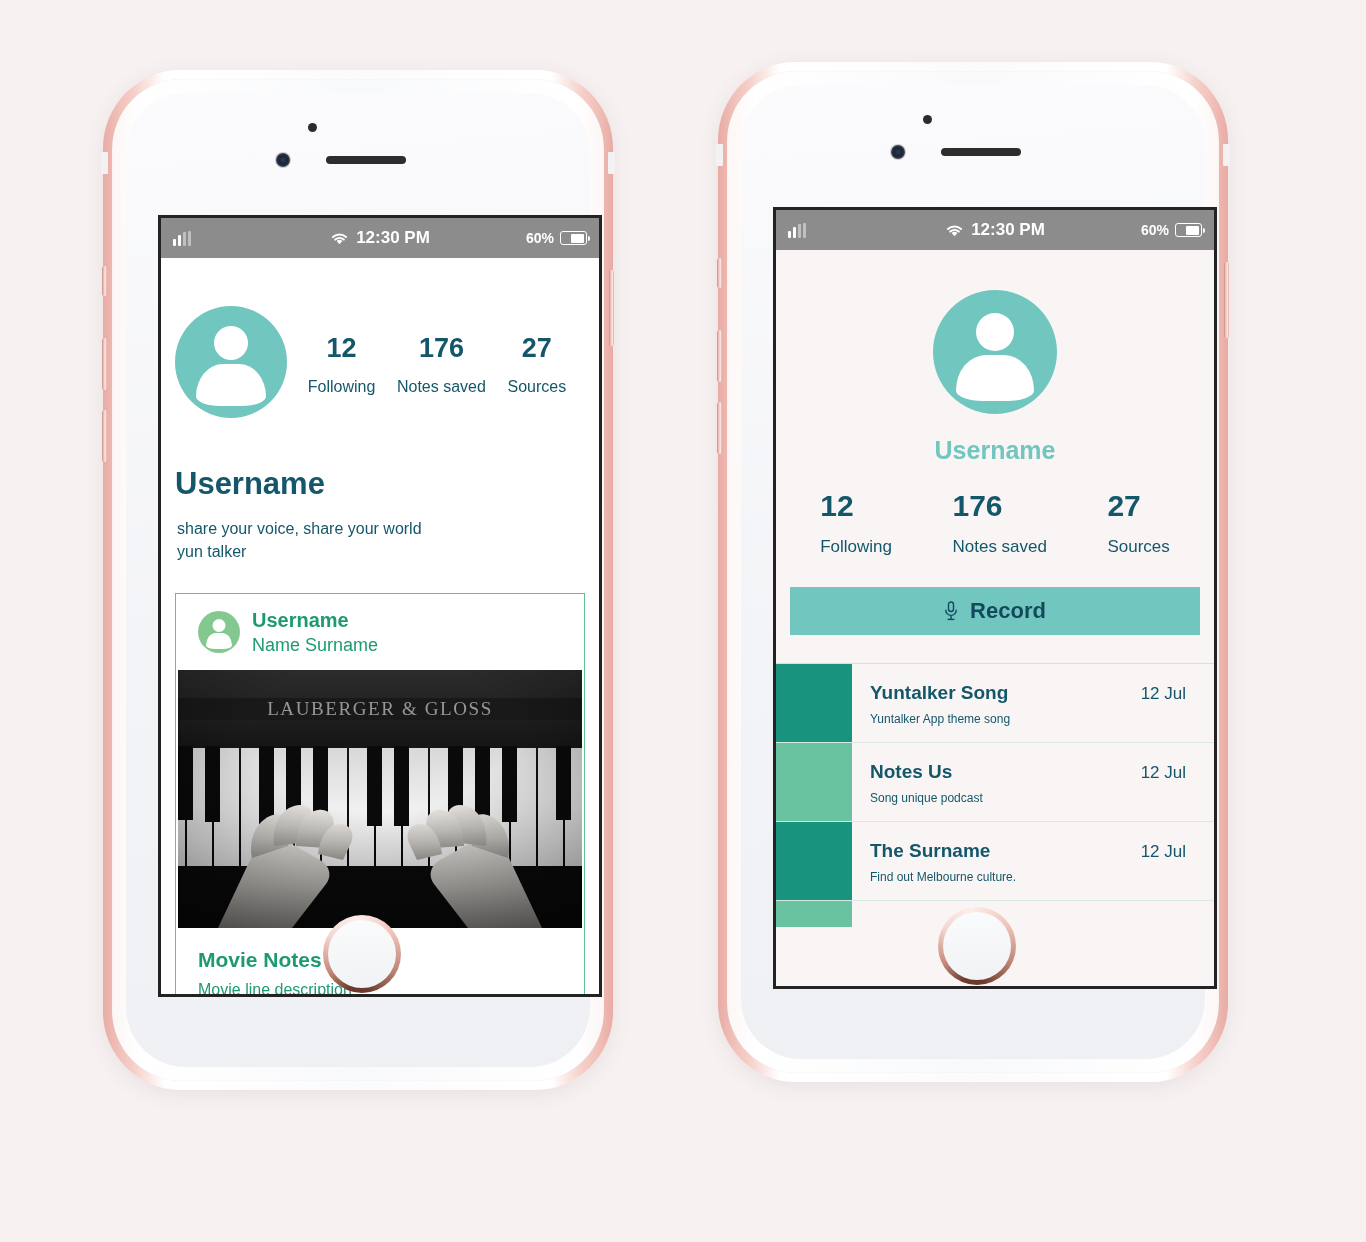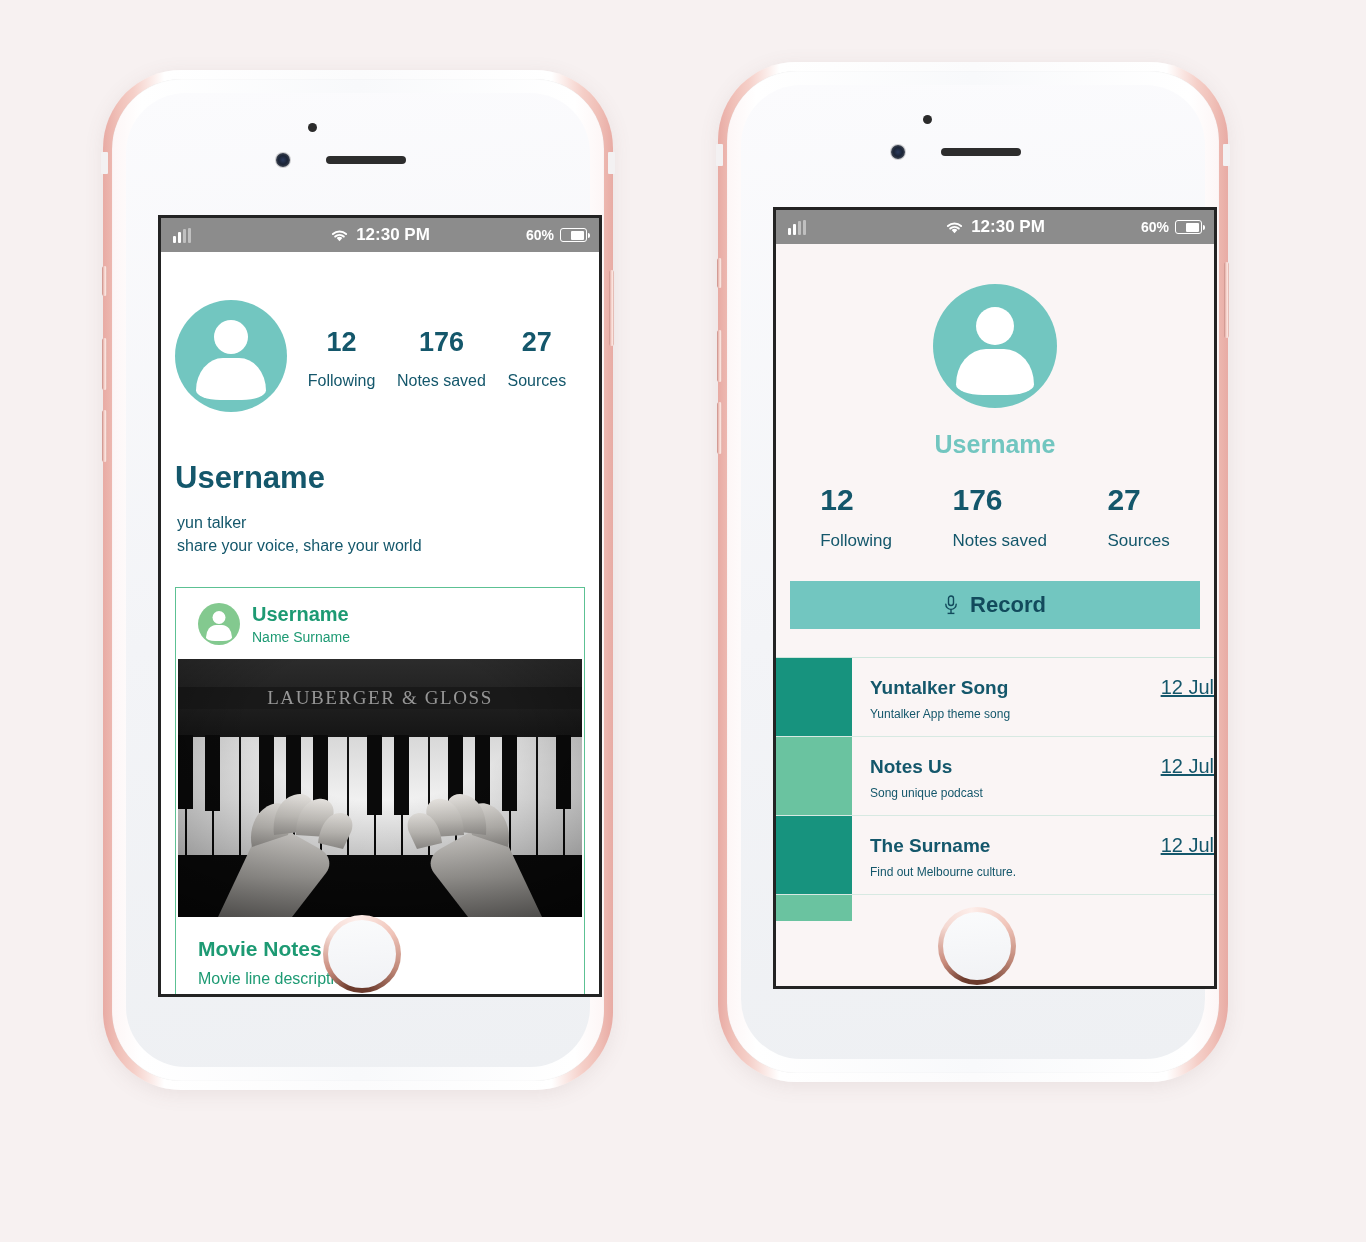--- a/index.html
+++ b/index.html
@@ -101,21 +101,21 @@
     position: absolute;
     overflow: hidden;
     background: #ffffff;
     border: 3px solid #232323;
     box-sizing: border-box;
   }
   #screen-left  { left: 32px;  top: 122px; width: 444px; height: 782px; }
   #screen-right { left: 32px;  top: 122px; width: 444px; height: 782px; }
 
   .statusbar {
-    height: 34px;
+    height: 40px;
     background: #8c8c8c;
     display: flex;
     align-items: center;
     padding: 0 12px;
     box-sizing: border-box;
     color: #ffffff;
     font-size: 17px;
     font-weight: bold;
     position: relative;
   }
@@ -257,21 +257,21 @@
   }
   .avatar-sm .body {
     position: absolute;
     left: 50%; bottom: 4px;
     transform: translateX(-50%);
     width: 26px; height: 16px;
     border-radius: 50% 50% 45% 45% / 100% 100% 30% 30%;
     background: #ffffff;
   }
   .card-user { color: #1d9a73; font-size: 20px; font-weight: bold; line-height: 1.25; }
-  .card-sub  { color: #1d9a73; font-size: 14px; margin-top: 2px; }
+  .card-sub  { color: #1d9a73; font-size: 18px; margin-top: 2px; }
 
   .photo {
     height: 258px;
     margin: 0 2px;
     position: relative;
     overflow: hidden;
     background: #101010;
   }
   .photo svg { display: block; width: 100%; height: 100%; }
   .card-foot { padding: 20px 0 10px 22px; }
@@ -324,32 +324,32 @@
   .r-row {
     display: flex;
     align-items: stretch;
     min-height: 78px;
     border-bottom: 1px solid #d7e9e2;
     background: #faf5f5;
   }
   .swatch { width: 76px; flex: 0 0 auto; }
   .row-main {
     flex: 1;
-    padding: 14px 0 12px 18px;
+    padding: 14px 28px 12px 18px;
     display: flex;
     flex-direction: column;
     justify-content: center;
   }
   .row-top {
     display: flex;
     align-items: baseline;
     justify-content: space-between;
   }
   .row-title { color: #14576b; font-size: 19px; font-weight: bold; }
-  .row-date  { color: #14576b; font-size: 20px; text-decoration: underline; }
+  .row-date  { color: #14576b; font-size: 17px; }
   .row-desc  { color: #14576b; font-size: 12px; margin-top: 8px; }
   .r-row.partial { min-height: 26px; border-bottom: none; }
 </style>
 </head>
 <body>
 
 <div class="phone" id="phone-left">
   <div class="btn-side btn-mute"></div>
   <div class="btn-side btn-vol-up"></div>
   <div class="btn-side btn-vol-dn"></div>
@@ -407,22 +407,22 @@
               </div>
               <div class="stat">
                 <div class="num">27</div>
                 <div class="lbl">Sources</div>
               </div>
             </div>
           </div>
 
           <div class="l-name">Username</div>
           <div class="l-bio">
+            <div>share your voice, share your world</div>
             <div>yun talker</div>
-            <div>share your voice, share your world</div>
           </div>
 
           <div class="card">
             <div class="card-head">
               <div class="avatar-sm">
                 <div class="head"></div>
                   <div class="body"></div>
               </div>
               <div>
                 <div class="card-user">Username</div>

